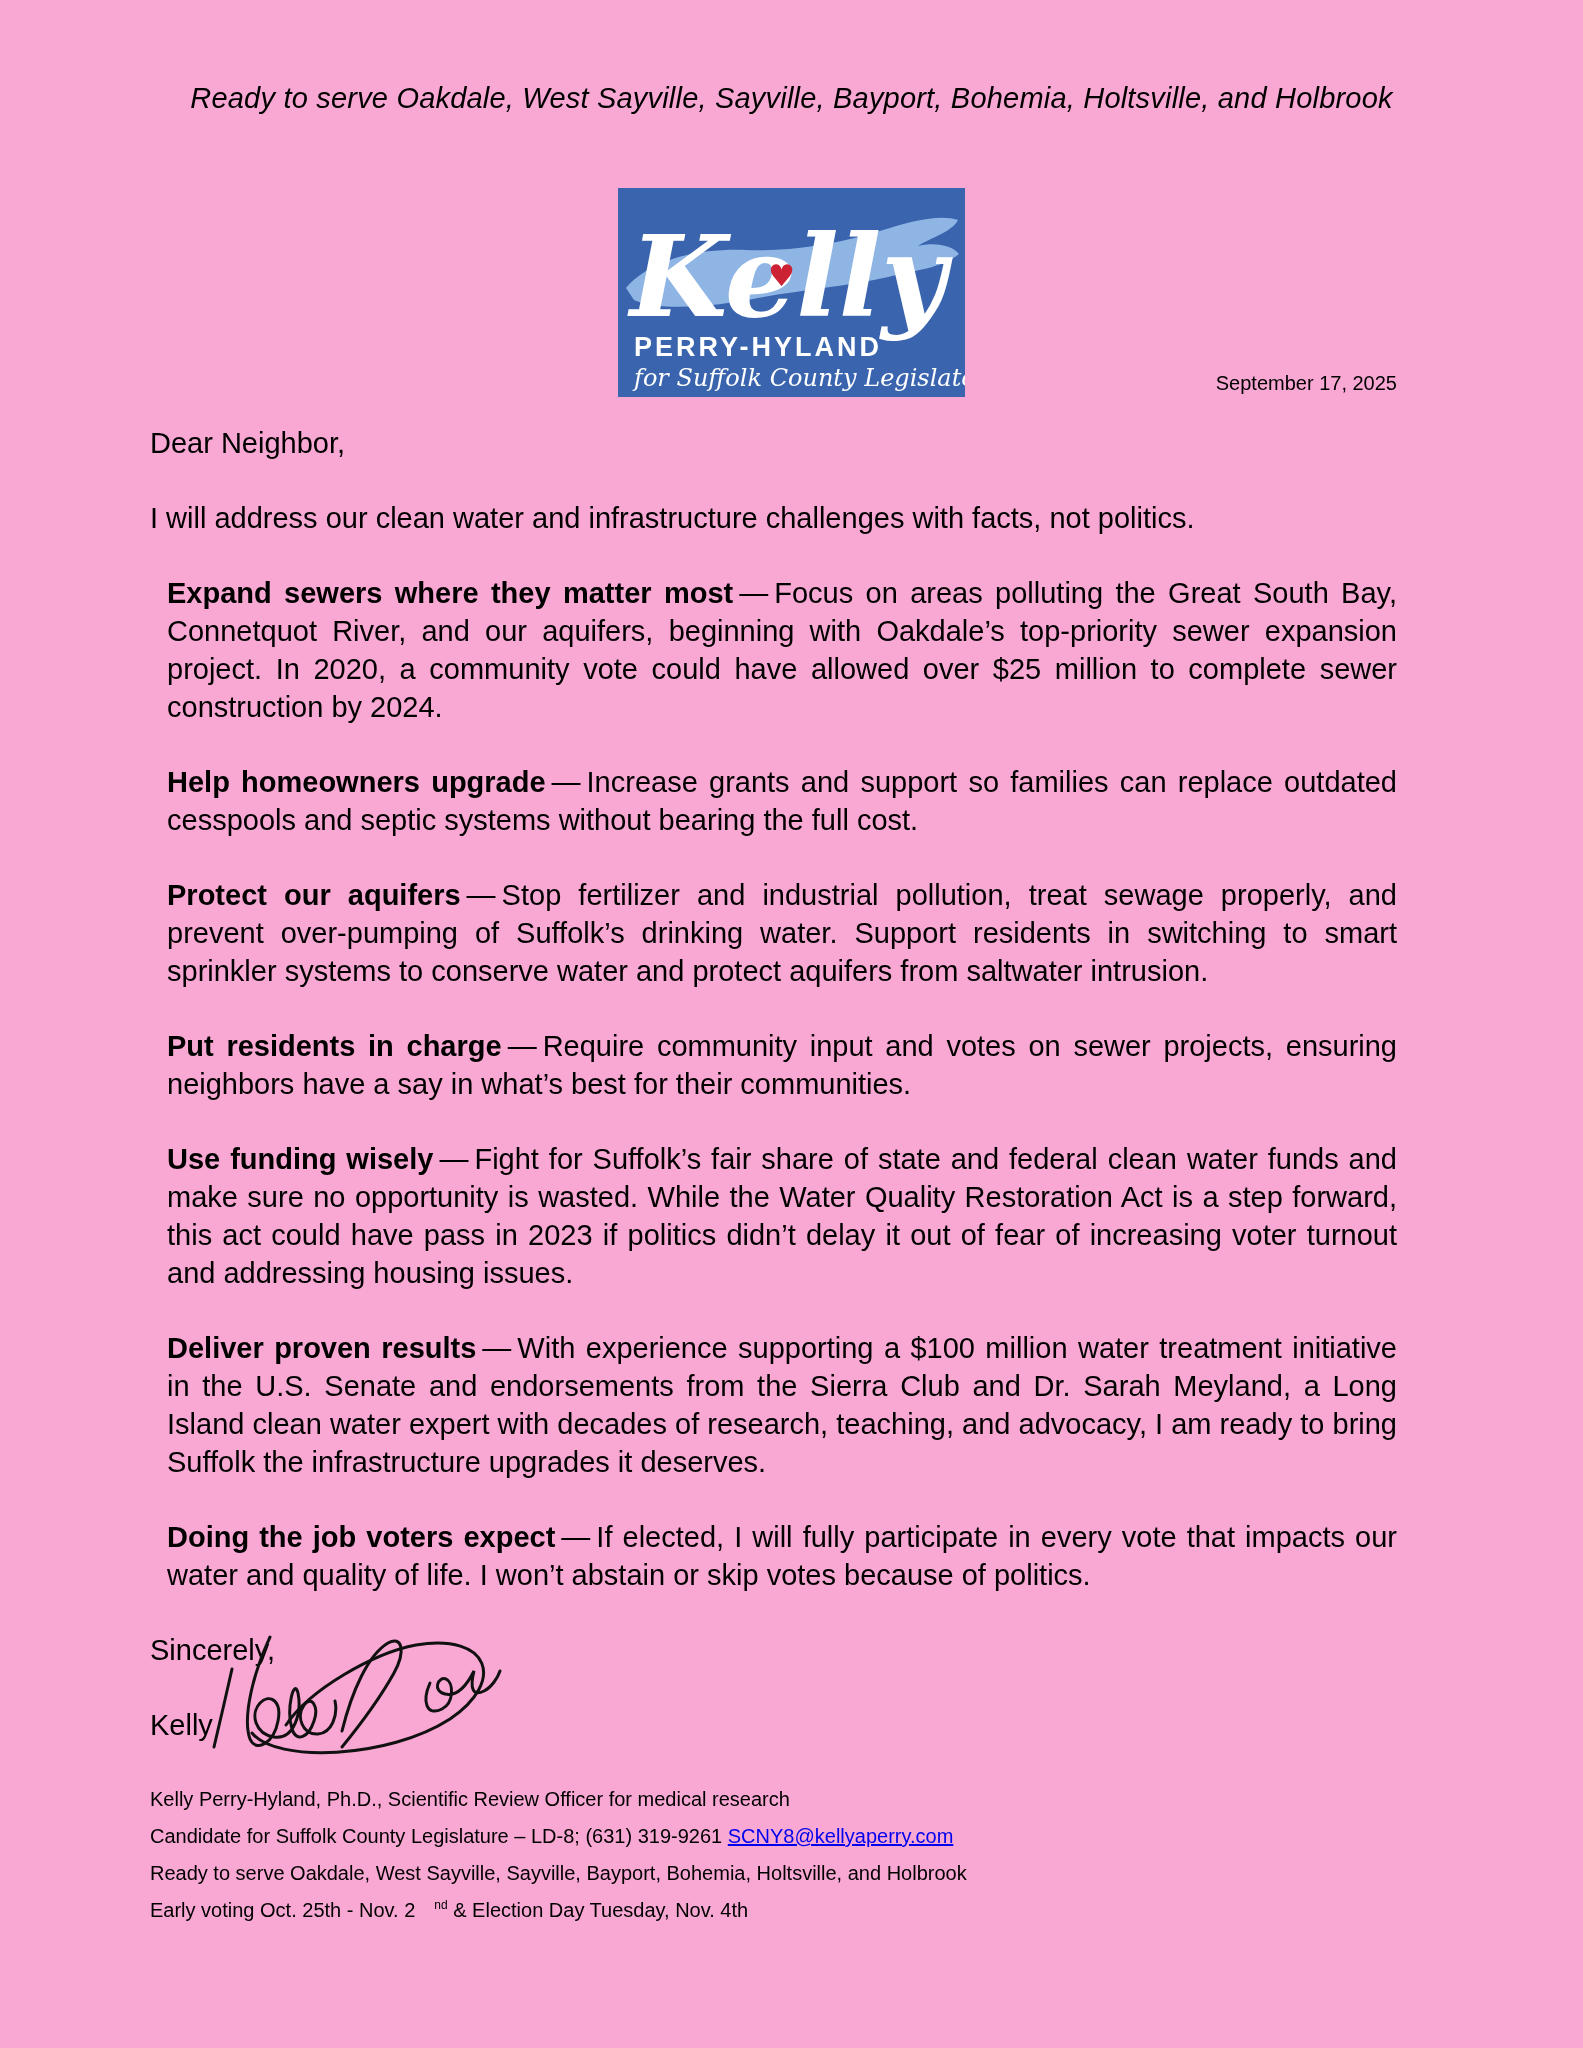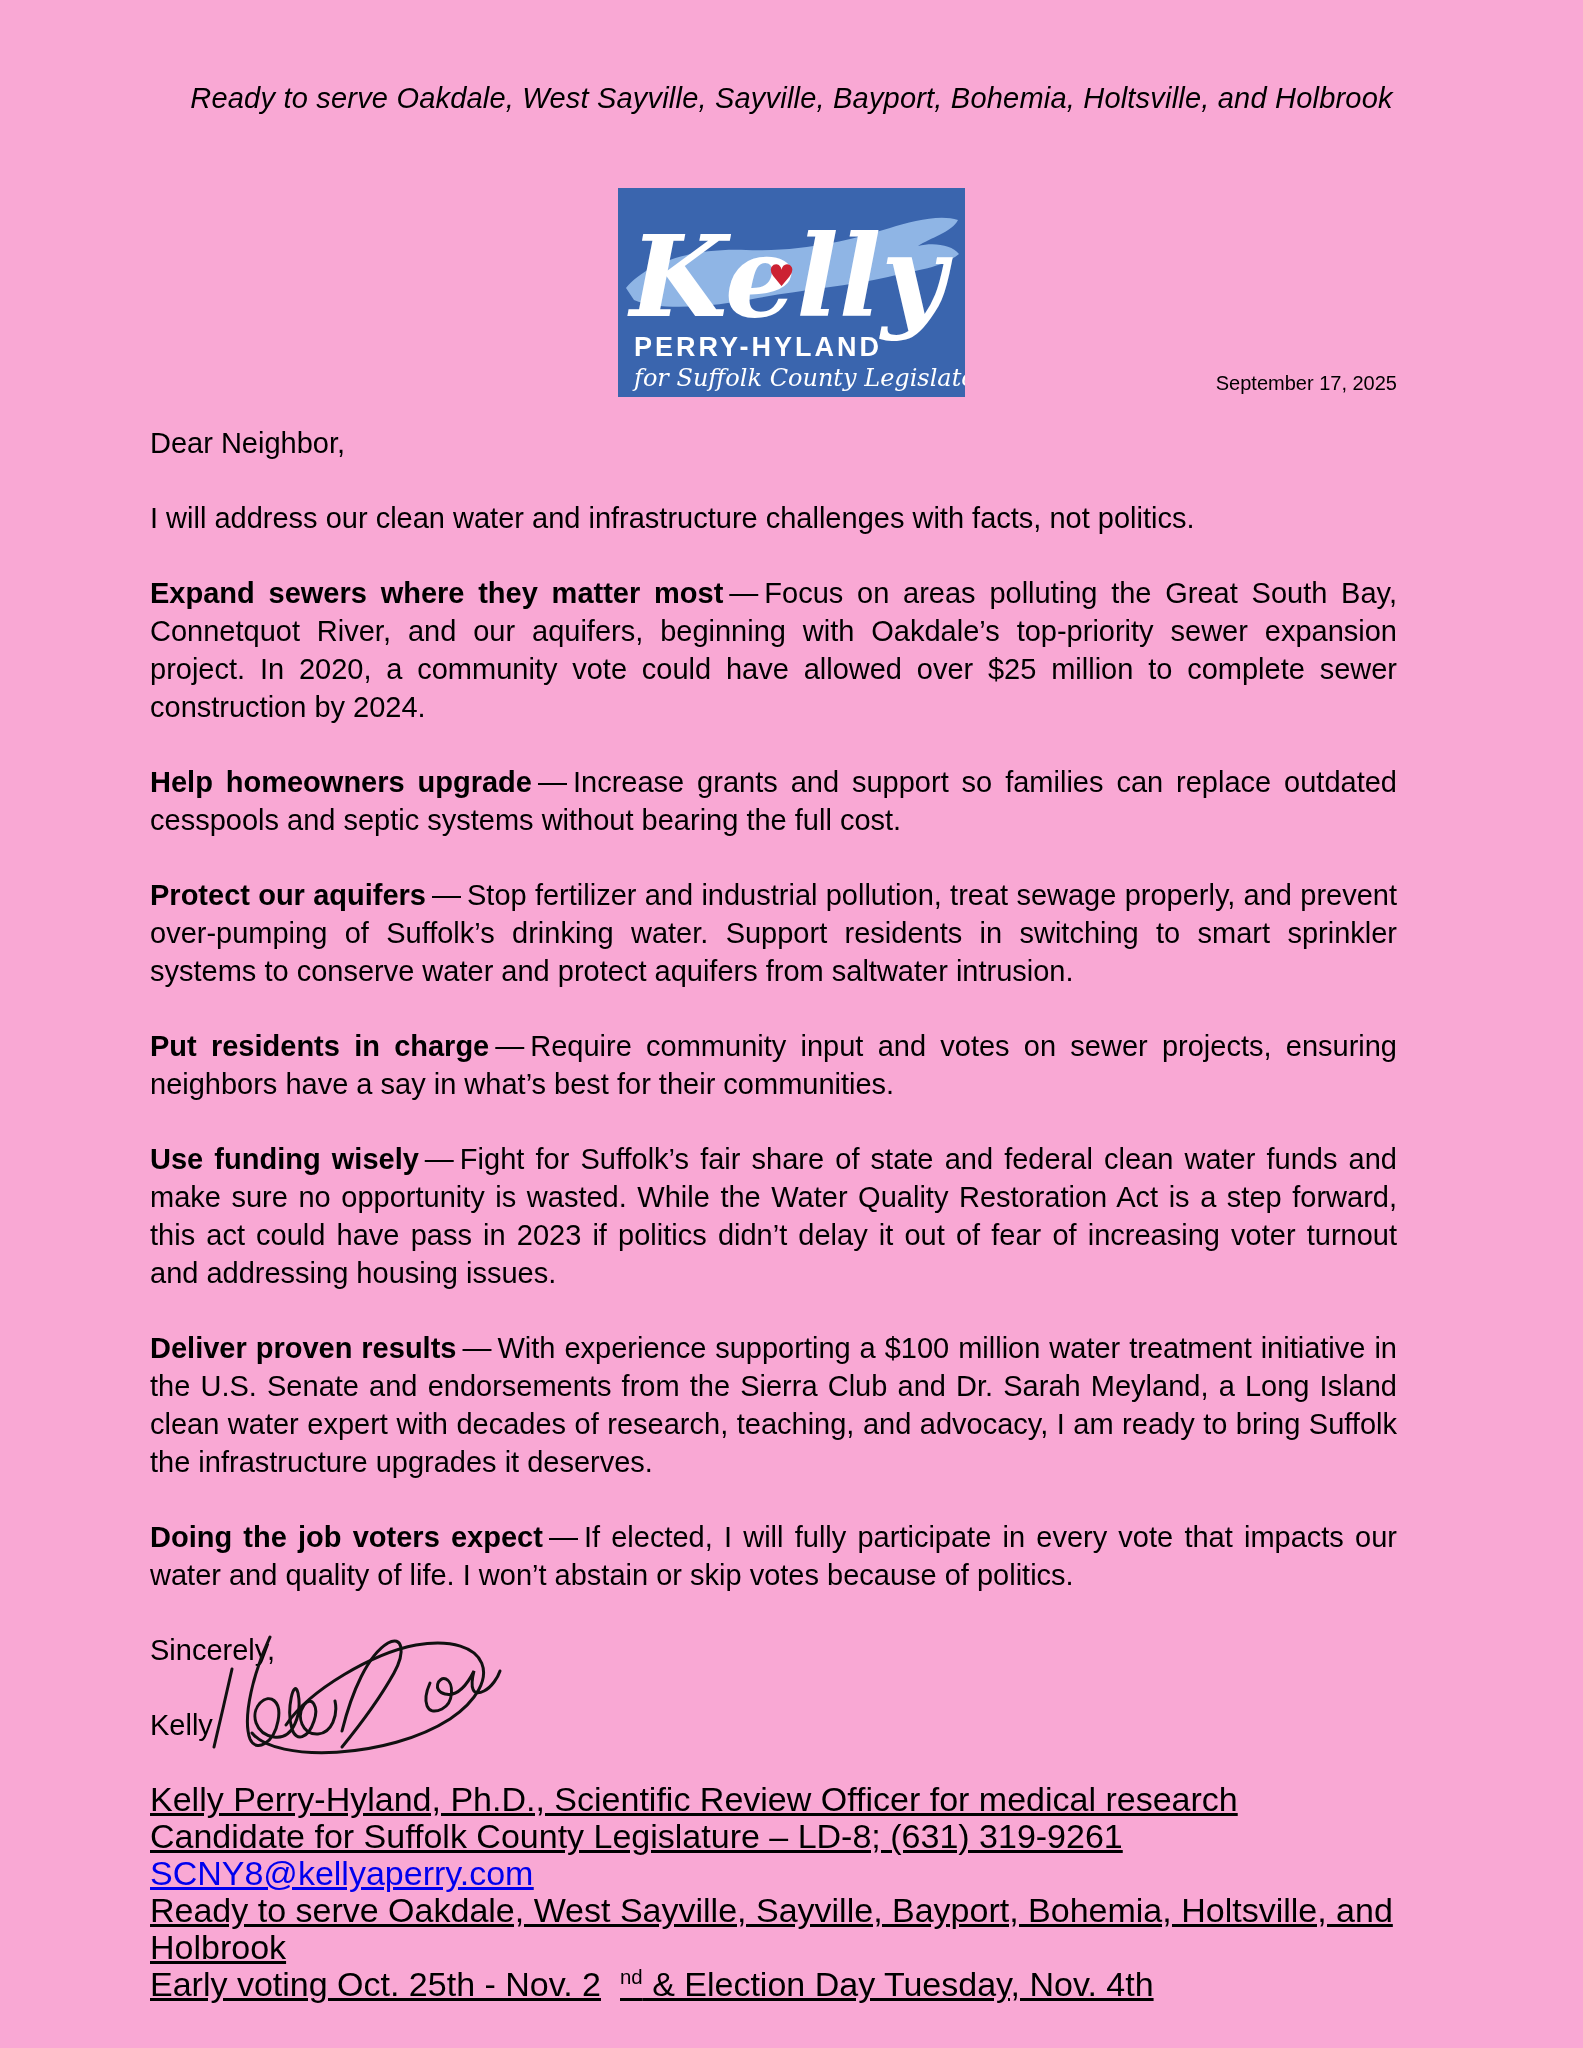--- a/index.html
+++ b/index.html
@@ -26,32 +26,32 @@
   .date-line {
     position:absolute; top:372px; left:150px; width:1247px;
     text-align:right;
     font-size:20px;
   }
   .letter-body {
     position:absolute; top:424px; left:150px; width:1247px;
     font-size:29px; line-height:38px;
   }
   .letter-body p { margin-bottom:37px; }
-  .para { text-align:justify; }
+  .para { text-align:justify;margin-left:17px; }
   .dash { padding:0 6px; }
   .closing { position:relative; }
   .closing-line { margin-bottom:0; }
   .signer-line { margin-top:28px; margin-bottom:14px; }
   .signature-svg {
     position:absolute; left:42px; top:-10px;
     width:340px; height:150px;
     pointer-events:none;
   }
   .footer {
-    font-size:34px; line-height:37px;text-decoration:underline;
+    font-size:20px; line-height:37px;
   }
   .footer .f-line { display:block; }
   .email-link { color:#0000ee; text-decoration:underline; }
   sup { font-size:0.6em; vertical-align:super; line-height:0;margin-left:19px; }
   .logo-svg text { font-family:"DejaVu Serif", serif; }
   .logo-sans { font-family:"Liberation Sans", sans-serif !important; }
 </style>
 </head>
 <body>
 

